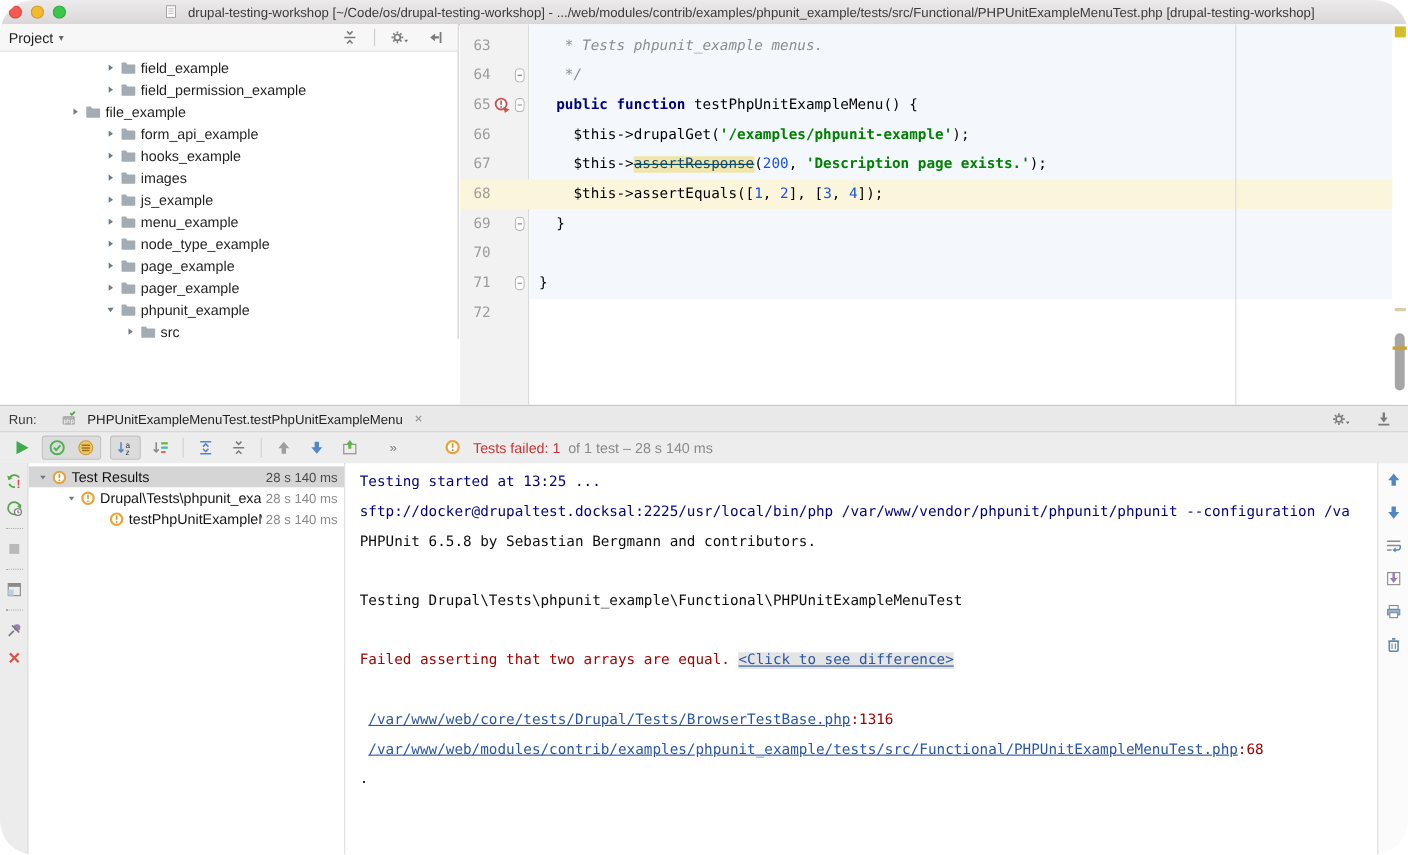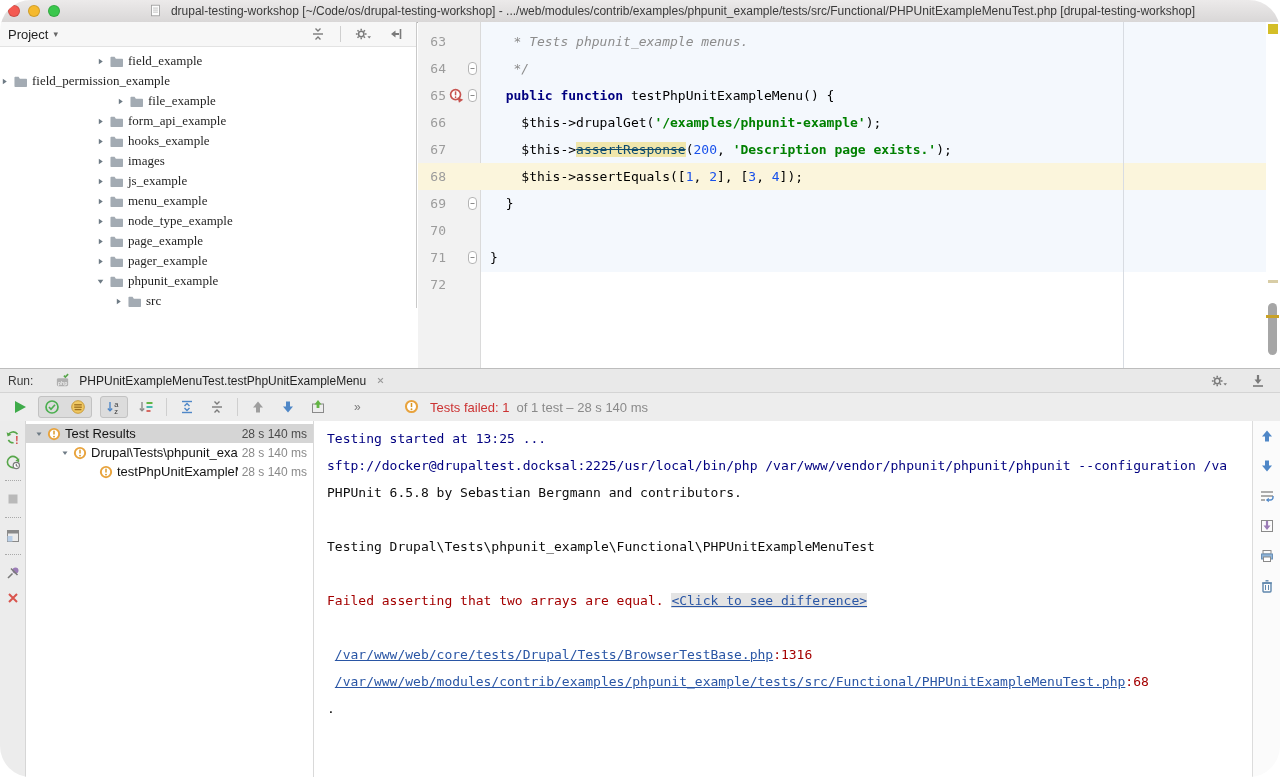--- a/index.html
+++ b/index.html
@@ -17,21 +17,21 @@
   #title-center .icon svg{width:13px;height:13px;}
   #title-text{font-size:12px;color:#3a3a3a;}
 
   
   #project{position:absolute;left:0;top:22px;width:417px;height:286px;background:#fff;border-right:1px solid #c9c9c9;box-sizing:border-box;}
   #project-header{height:24px;background:#f7f7f7;border-bottom:1px solid #e3e3e3;display:flex;align-items:center;padding:0 8px;}
   #project-title{font-size:13px;color:#1f1f1f;}
   #project-caret{font-size:9px;color:#666;margin-left:5px;}
   #project-header-icons{margin-left:auto;display:flex;align-items:center;gap:9px;}
   #project-header-icons .vsep{height:16px;margin:0 1px;}
-  #project-tree{position:absolute;left:0;top:24px;right:0;bottom:0;overflow:hidden;padding-top:5px;font-family:Liberation Serif, serif;}
+  #project-tree{position:absolute;left:0;top:24px;right:0;bottom:0;overflow:hidden;padding-top:5px;}
   .ptree-row{height:20px;display:flex;align-items:center;}
   .ptree-row .chev svg{width:9px;height:9px;}
   .ptree-row .fold-ico svg{width:15px;height:13px;margin:0 4px 0 4px;}
   .ptree-label{font-size:13px;}
 
   
   #editor{position:absolute;left:418px;top:22px;width:862px;height:346px;background:#fff;overflow:hidden;}
   #gutter-bg{position:absolute;left:0;top:0;width:63px;height:100%;background:#f2f2f2;border-right:1px solid #dadada;box-sizing:border-box;z-index:1;}
   #code-blue{position:absolute;left:63px;right:14px;top:0;height:250px;background:#f4f8fd;z-index:1;}
   #line-band{position:absolute;left:0;right:14px;height:27px;background:#fbf5dc;z-index:2;}
@@ -157,34 +157,34 @@
               <polygon points="5,3 12,8 5,13" fill="#6e7b85"></polygon>
             </svg>
           </span>
           <span class="icon fold-ico">
             <svg viewBox="0 0 16 14">
               <path d="M1.5 2.8 a0.8 0.8 0 0 1 0.8-0.8 h3.6 l1.4 2 h6.9 a0.8 0.8 0 0 1 0.8 0.8 v7.4 a0.8 0.8 0 0 1-0.8 0.8 h-11.9 a0.8 0.8 0 0 1-0.8-0.8 z" fill="#a3abb3"></path>
             </svg>
           </span>
           <span class="ptree-label">field_example</span>
         </div>
-        <div class="ptree-row" style="">
+        <div class="ptree-row" style="padding-left: 96px;">
           <span class="icon chev">
             <svg viewBox="0 0 16 16">
               <polygon points="5,3 12,8 5,13" fill="#6e7b85"></polygon>
             </svg>
           </span>
           <span class="icon fold-ico">
             <svg viewBox="0 0 16 14">
               <path d="M1.5 2.8 a0.8 0.8 0 0 1 0.8-0.8 h3.6 l1.4 2 h6.9 a0.8 0.8 0 0 1 0.8 0.8 v7.4 a0.8 0.8 0 0 1-0.8 0.8 h-11.9 a0.8 0.8 0 0 1-0.8-0.8 z" fill="#a3abb3"></path>
             </svg>
           </span>
           <span class="ptree-label">field_permission_example</span>
         </div>
-        <div class="ptree-row" style="padding-left: 116px;">
+        <div class="ptree-row" style="padding-left: 64px;">
           <span class="icon chev">
             <svg viewBox="0 0 16 16">
               <polygon points="5,3 12,8 5,13" fill="#6e7b85"></polygon>
             </svg>
           </span>
           <span class="icon fold-ico">
             <svg viewBox="0 0 16 14">
               <path d="M1.5 2.8 a0.8 0.8 0 0 1 0.8-0.8 h3.6 l1.4 2 h6.9 a0.8 0.8 0 0 1 0.8 0.8 v7.4 a0.8 0.8 0 0 1-0.8 0.8 h-11.9 a0.8 0.8 0 0 1-0.8-0.8 z" fill="#a3abb3"></path>
             </svg>
           </span>

